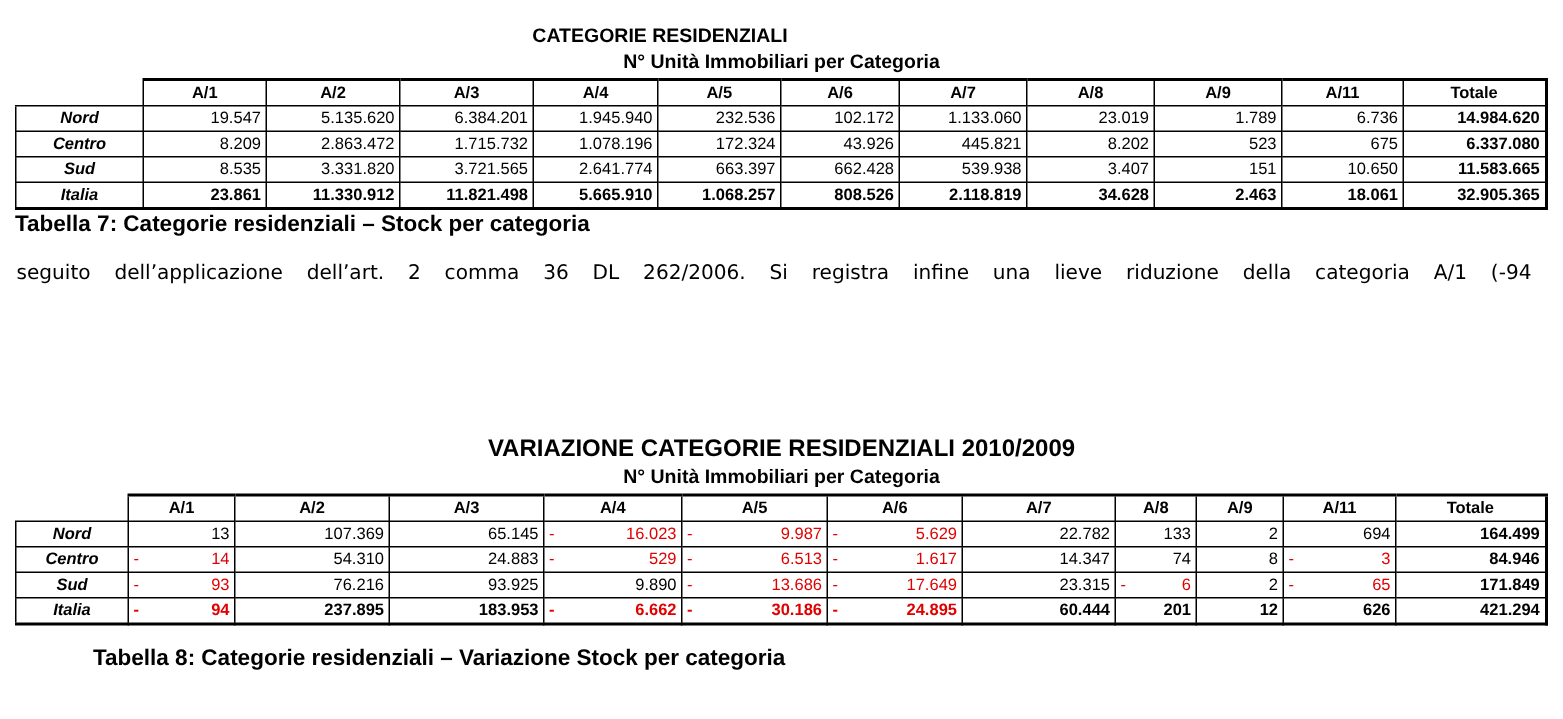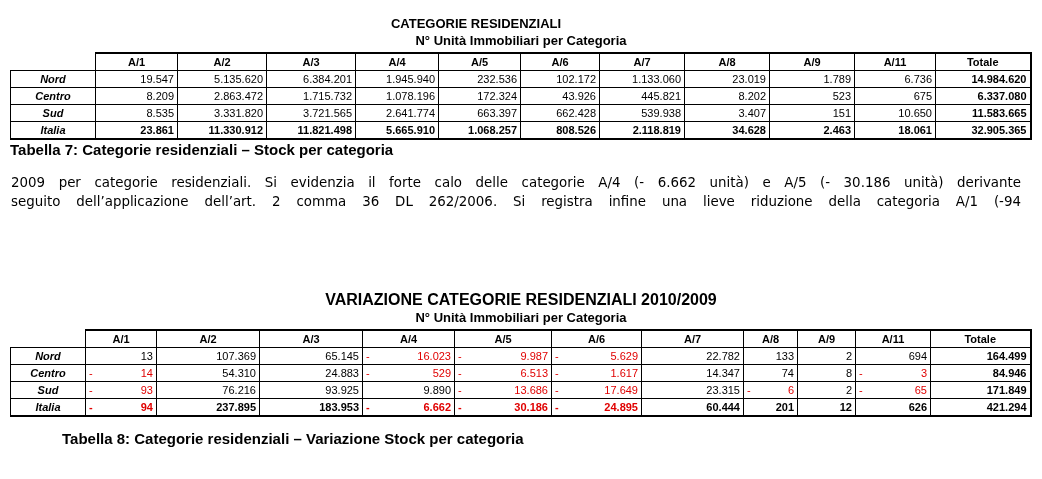--- a/index.html
+++ b/index.html
@@ -19,21 +19,21 @@
   td.neg { color: #e00000; }
   .cell-wrap { display: flex; justify-content: space-between; }
   .caption { font-family: "Liberation Sans", sans-serif; font-weight: bold; font-size: 15px; white-space: nowrap; }
   .para { font-family: "DejaVu Sans", sans-serif; font-size: 13.4px; line-height: 19px; text-align: justify; width: 1010px; }
   .para .line { display: block; text-align: justify; text-align-last: justify; height: 19px; white-space: nowrap; }
   .para .line.last { text-align-last: left; }
 </style>
 </head>
 <body>
 
-<div class="abs t-title" style="left:0; width:880px; top:16px; font-size:13px;margin-left:36px;">CATEGORIE RESIDENZIALI</div>
+<div class="abs t-title" style="left:0; width:880px; top:16px; font-size:13px;">CATEGORIE RESIDENZIALI</div>
 <div class="abs t-title" style="left:0; width:1042px; top:33px; font-size:13px;">N° Unità Immobiliari per Categoria</div>
 
 <table class="grid" id="t7" style="left:10px; top:52px; width:1020px;">
   <colgroup>
     <col style="width:85px">
       <col style="width:82px">
       <col style="width:89px">
       <col style="width:89px">
       <col style="width:83px">
       <col style="width:82px">
@@ -113,21 +113,20 @@
         <td class="num">34.628</td>
         <td class="num">2.463</td>
         <td class="num">18.061</td>
         <td class="num tot">32.905.365</td>
       </tr>
     </tbody>
 </table>
 <div class="abs caption" style="left:10px; top:141px;">Tabella 7: Categorie residenziali – Stock per categoria</div>
 
 <div class="abs para" id="para" style="left:11px; top:173px;">
-    <span class="line"><span>2009 per categorie residenziali. Si evidenzia il forte calo delle categorie A/4 (- 6.662 unità) e A/5 (- 30.186 unità) derivante</span></span>
     <span class="line"><span>seguito dell’applicazione dell’art. 2 comma 36 DL 262/2006. Si registra infine una lieve riduzione della categoria A/1 (-94</span></span>
   </div>
 
 <div class="abs t-title" style="left:0; width:1042px; top:291px; font-size:16px;">VARIAZIONE CATEGORIE RESIDENZIALI 2010/2009</div>
 <div class="abs t-title" style="left:0; width:1042px; top:310px; font-size:13px;">N° Unità Immobiliari per Categoria</div>
 
 <table class="grid" id="t8" style="left:10px; top:329px; width:1020px;">
   <colgroup>
     <col style="width:75px">
       <col style="width:71px">

